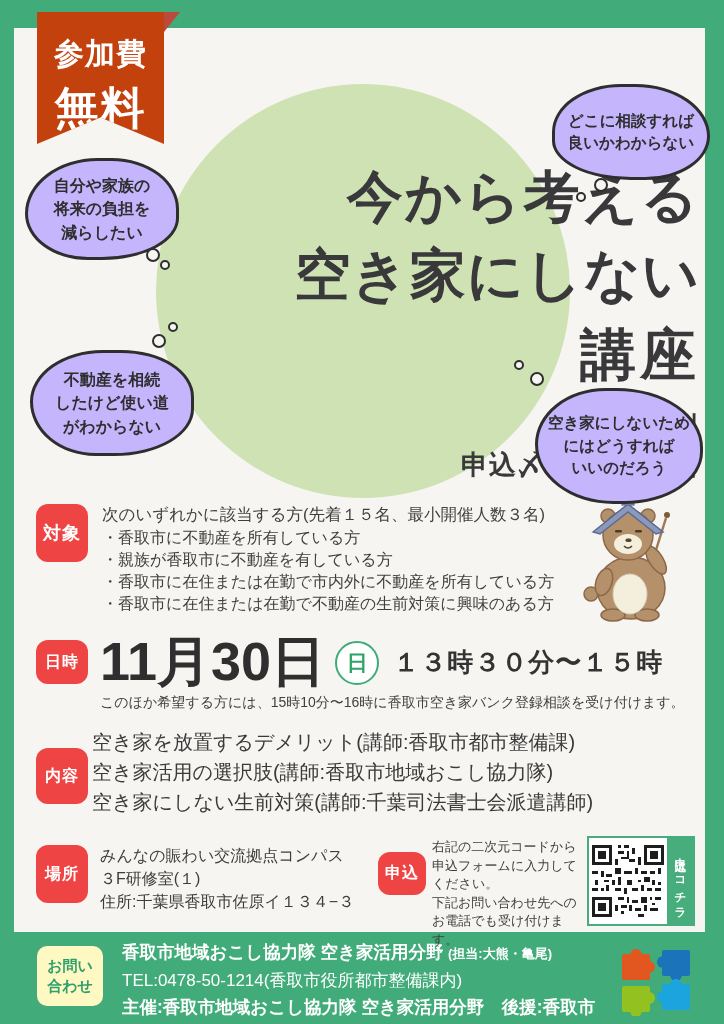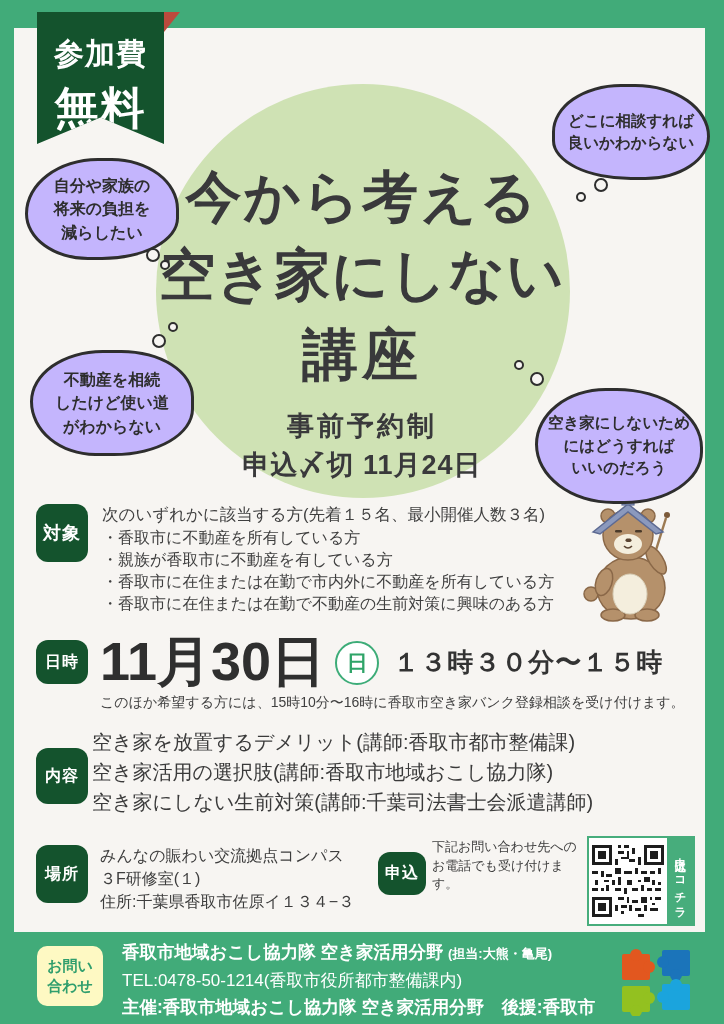--- a/index.html
+++ b/index.html
@@ -13,21 +13,21 @@
     position:absolute; left:14px; top:28px; width:691px; height:904px;
     background:#f7f5f2;
   }
   .hero-circle{
     position:absolute; left:156px; top:84px; width:414px; height:414px;
     border-radius:50%; background:#cfe2b4;
   }
   
   .ribbon{
     position:absolute; left:37px; top:12px; width:127px; height:132px;
-    background:#14532d; color:#fff; text-align:center;
+    background:#c2410c; color:#fff; text-align:center;
     clip-path:polygon(0 0,100% 0,100% 100%,50% 80%,0 100%);
     z-index:5;
   }
   .ribbon-fee{font-size:30px; font-weight:bold; margin-top:22px; letter-spacing:1px;}
   .ribbon-free{font-size:44px; font-weight:bold; margin-top:4px; letter-spacing:2px;}
   .ribbon-fold{
     position:absolute; left:164px; top:12px; width:0; height:0;
     border-top:20px solid #bb4a3d; border-right:16px solid transparent; z-index:4;
   }
   
@@ -40,29 +40,29 @@
   .bubble-tl{left:25px; top:158px; width:148px; height:96px; font-size:16px; line-height:1.45;
              border-radius:52% 48% 55% 45% / 60% 55% 45% 50%;}
   .bubble-tr{left:552px; top:84px; width:152px; height:90px; font-size:15.5px; line-height:1.45;
              border-radius:48% 52% 45% 55% / 55% 60% 50% 45%;}
   .bubble-ml{left:30px; top:350px; width:158px; height:100px; font-size:16px; line-height:1.45;
              border-radius:50% 50% 55% 45% / 55% 50% 50% 58%;}
   .bubble-mr{left:535px; top:388px; width:162px; height:110px; font-size:15.5px; line-height:1.45;
              border-radius:45% 55% 50% 50% / 52% 55% 48% 55%;}
   .tail-dot{position:absolute; border:2.5px solid #2e2e2e; border-radius:50%; background:#f7f5f2; z-index:6;}
   
-  .hero-text{position:absolute; left:12px; width:700px; text-align:center; font-weight:900; color:#39393b; z-index:3;}
+  .hero-text{position:absolute; left:0; width:700px; text-align:right; font-weight:900; color:#39393b; z-index:3;}
   .hero-l1{top:160px; font-size:56px; letter-spacing:2px;}
   .hero-l2{top:238px; font-size:56px; letter-spacing:1px;}
   .hero-l3{top:318px; font-size:56px; letter-spacing:4px;}
   .hero-s1{top:408px; font-size:27px; letter-spacing:3px;}
   .hero-s2{top:447px; font-size:27px; letter-spacing:1px;}
   
   .sec-label{
-    position:absolute; background:#14532d; color:#fff; border-radius:12px;
+    position:absolute; background:#ef4444; color:#fff; border-radius:12px;
     display:flex; align-items:center; justify-content:center;
     font-size:18px; font-weight:bold; letter-spacing:1px; z-index:4;
   }
   
   .target-text{position:absolute; left:102px; top:503px; width:600px; font-size:16px; line-height:22px; color:#3f3f3f; z-index:3;}
   .target-intro{font-size:16.5px; margin-bottom:2px;}
   
   .date-row{position:absolute; left:100px; top:626px; display:flex; align-items:center; z-index:3;}
   .date-big{font-size:54px; font-weight:bold; color:#2f2f2f; letter-spacing:0px;}
   .day-badge{
@@ -207,20 +207,21 @@
 
   <div class="sec-label" style="left:36px;top:845px;width:52px;height:58px;font-size:16px;">場所</div>
   <div class="place-text">
     <div>みんなの賑わい交流拠点コンパス</div>
     <div>３F研修室(１)</div>
     <div>住所:千葉県香取市佐原イ１３４−３</div>
   </div>
 
   <div class="sec-label" style="left:378px;top:852px;width:48px;height:43px;font-size:16px;">申込</div>
   <div class="apply-text">
+    <div>右記の二次元コードから申込フォームに入力してください。</div>
     <div>下記お問い合わせ先へのお電話でも受け付けます。</div>
   </div>
   <div class="qr-box">
     <div class="qr-pic">
       <svg width="72" height="72" viewBox="0 0 25 25" shape-rendering="crispEdges">
         <rect width="25" height="25" fill="#fff"></rect>
         <g fill="#1d1d1d">
           <rect x="0" y="0" width="7" height="7"></rect>
             <rect x="18" y="0" width="7" height="7"></rect>
             <rect x="0" y="18" width="7" height="7"></rect>

